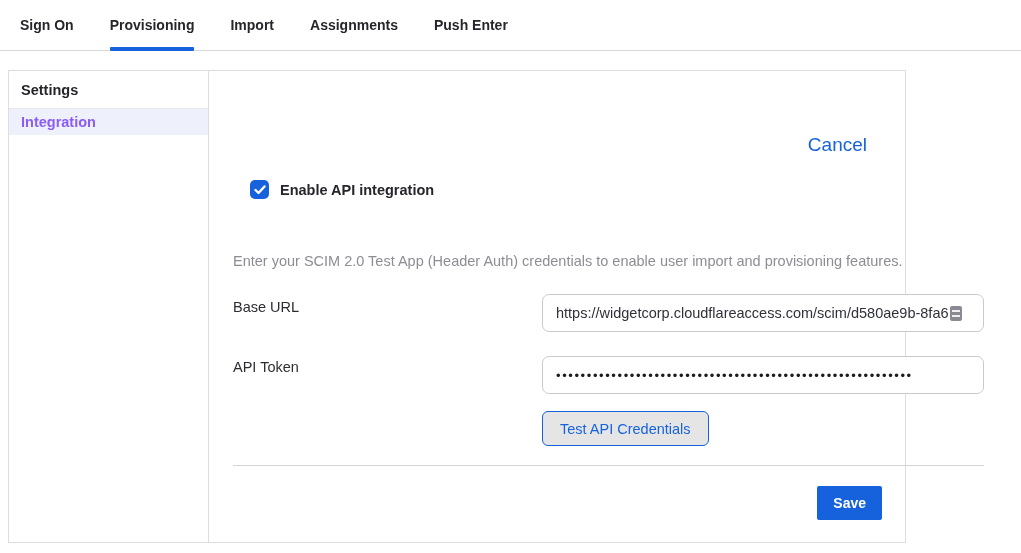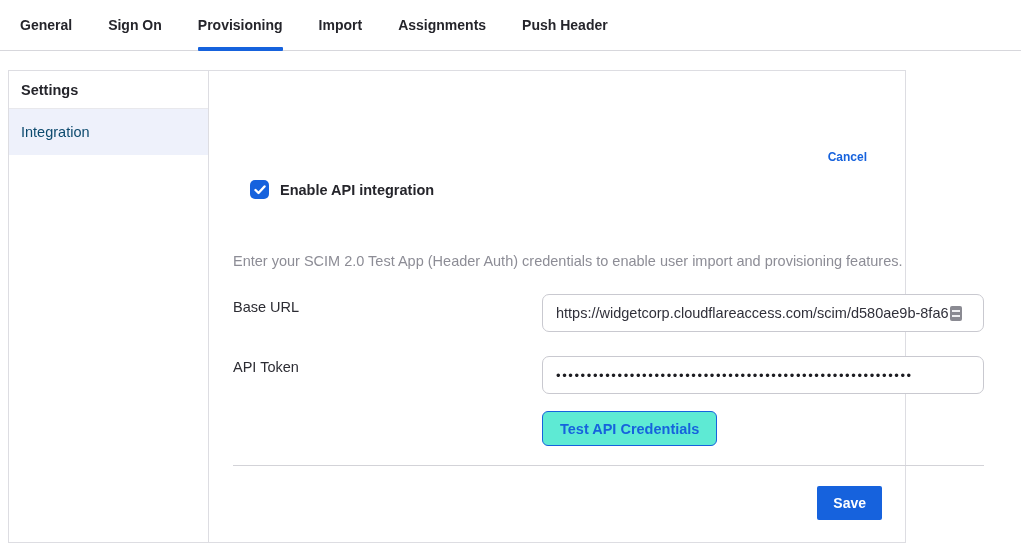--- a/index.html
+++ b/index.html
@@ -16,28 +16,28 @@
     height:4px; background:#1662dd; border-radius:1px; }
 
   
   .panel { position:absolute; left:8px; top:70px; width:898px; height:473px;
     border:1px solid #dddde2; background:#fff; display:flex; }
 
   
   .sidebar { width:200px; border-right:1px solid #dddde2; background:#fff; flex:none; }
   .sidebar-header { padding:11px 12px 10px; font-size:14.5px; font-weight:bold;
     color:#25252b; border-bottom:1px solid #e8e8ec; }
-  .sidebar-item { padding:15px 12px; font-size:14.5px; color:#0c4a6e; cursor:pointer; }
+  .sidebar-item { padding:5px 12px; font-size:14.5px; color:#8b5cf6; cursor:pointer;font-weight:bold; }
   .sidebar-item.selected { background:#eef1fb; }
 
   
   .content { position:relative; flex:1; }
 
-  .cancel-link { position:absolute; top:79px; right:38px; font-size:12px;
-    font-weight:bold; color:#1662dd; cursor:pointer; }
+  .cancel-link { position:absolute; top:63px; right:38px; font-size:19px;
+    font-weight:normal; color:#1662dd; cursor:pointer; }
 
   .checkbox-row { position:absolute; left:41px; top:109px; display:flex;
     align-items:center; gap:11px; }
   .checkbox { width:19px; height:19px; background:#1662dd; border-radius:5px;
     display:flex; align-items:center; justify-content:center; cursor:pointer; flex:none; }
   .checkbox svg { display:block; }
   .checkbox-label { font-size:14.5px; font-weight:bold; color:#25252b; }
 
   .desc { position:absolute; left:24px; top:182px; width:760px;
     font-size:14.5px; color:#8d8d96; }
@@ -52,42 +52,41 @@
   .tb-baseurl { top:223px; }
   .tb-token   { top:285px; }
   .textbox .value { font-size:14.5px; color:#30303a; white-space:nowrap; }
   .tb-token .value { font-size:13px; letter-spacing:1.6px; color:#1c1c21; }
   .overflow-ind { flex:none; width:12px; height:15px; margin-left:1px;
     background:#8a8a92; border-radius:2px; position:relative; }
   .overflow-ind::after { content:""; position:absolute; left:2px; top:4px;
     width:8px; height:2px; background:#f0f0f2; box-shadow:0 5px 0 #f0f0f2; }
 
   .test-btn { position:absolute; left:333px; top:340px; height:35px;
-    padding:0 17px; background:#5eead4; border:1px solid #1662dd; border-radius:6px;
-    font-family:"Liberation Sans", sans-serif; font-size:14.5px; font-weight:bold;
+    padding:0 17px; background:#e5e5e5; border:1px solid #1662dd; border-radius:6px;
+    font-family:"Liberation Sans", sans-serif; font-size:14.5px; font-weight:normal;
     color:#1662dd; cursor:pointer; }
 
   .divider { position:absolute; left:24px; top:394px; width:751px; height:0;
     border-top:1px solid #d3d3d8; }
 
   .save-btn { position:absolute; right:23px; top:415px; height:34px;
     padding:0 16px; background:#1662dd; border:none; border-radius:2px;
     font-family:"Liberation Sans", sans-serif; font-size:14px; font-weight:bold;
     color:#ffffff; cursor:pointer; }
 </style>
 </head>
 <body>
 
 <header class="tabbar">
-  <div class="tab">General</div>
   <div class="tab">Sign On</div>
   <div class="tab active">Provisioning</div>
   <div class="tab">Import</div>
   <div class="tab">Assignments</div>
-  <div class="tab">Push Header</div>
+  <div class="tab">Push Enter</div>
 </header>
 
 <div class="panel">
 
   <aside class="sidebar">
     <div class="sidebar-header">Settings</div>
     <div class="sidebar-item selected">Integration</div>
   </aside>
 
   <main class="content">

